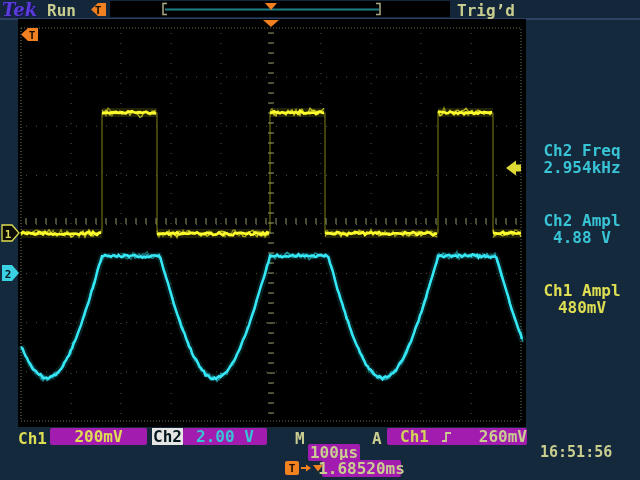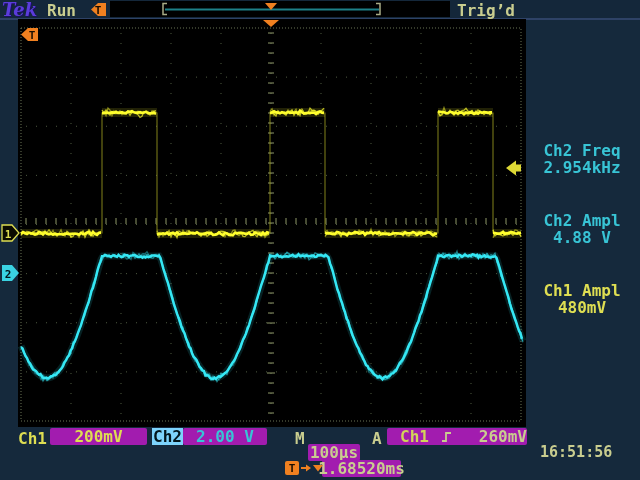--- a/index.html
+++ b/index.html
@@ -20,21 +20,21 @@
   .run-status{left:34px;top:1px;z-index:3;padding-left:13px;}
   .timeline-box{left:110px;top:1px;width:340px;height:16px;background:#000;z-index:2;}
   .trigd{left:457px;top:1px;z-index:3;}
   
   .screen{left:18px;top:19px;width:508px;height:408px;background:#000;z-index:1;}
   .svg-layer{left:0;top:0;z-index:4;}
   
   .meas{left:528px;width:108px;text-align:center;line-height:17px;z-index:5;}
   
   .readout-box{background:#a21caf;height:17px;border-radius:2px;z-index:2;display:flex;align-items:center;justify-content:center;}
-  .ch2-tag{left:152px;top:428px;width:31px;height:17px;background:#7dd3fc;color:#02161d;display:flex;align-items:center;justify-content:center;z-index:2;}
+  .ch2-tag{left:152px;top:428px;width:31px;height:17px;background:#e5e5e5;color:#02161d;display:flex;align-items:center;justify-content:center;z-index:2;}
   .box4{justify-content:flex-start;gap:0;}
   .datetime{left:540px;top:444px;width:100px;line-height:16px;z-index:5;}
   .delay-box{left:322px;top:460px;width:79px;}
   svg text{font-family:"DejaVu Sans Mono", monospace;font-weight:bold;}
 </style>
 </head>
 <body>
 
 <div class="scope-root">
 

